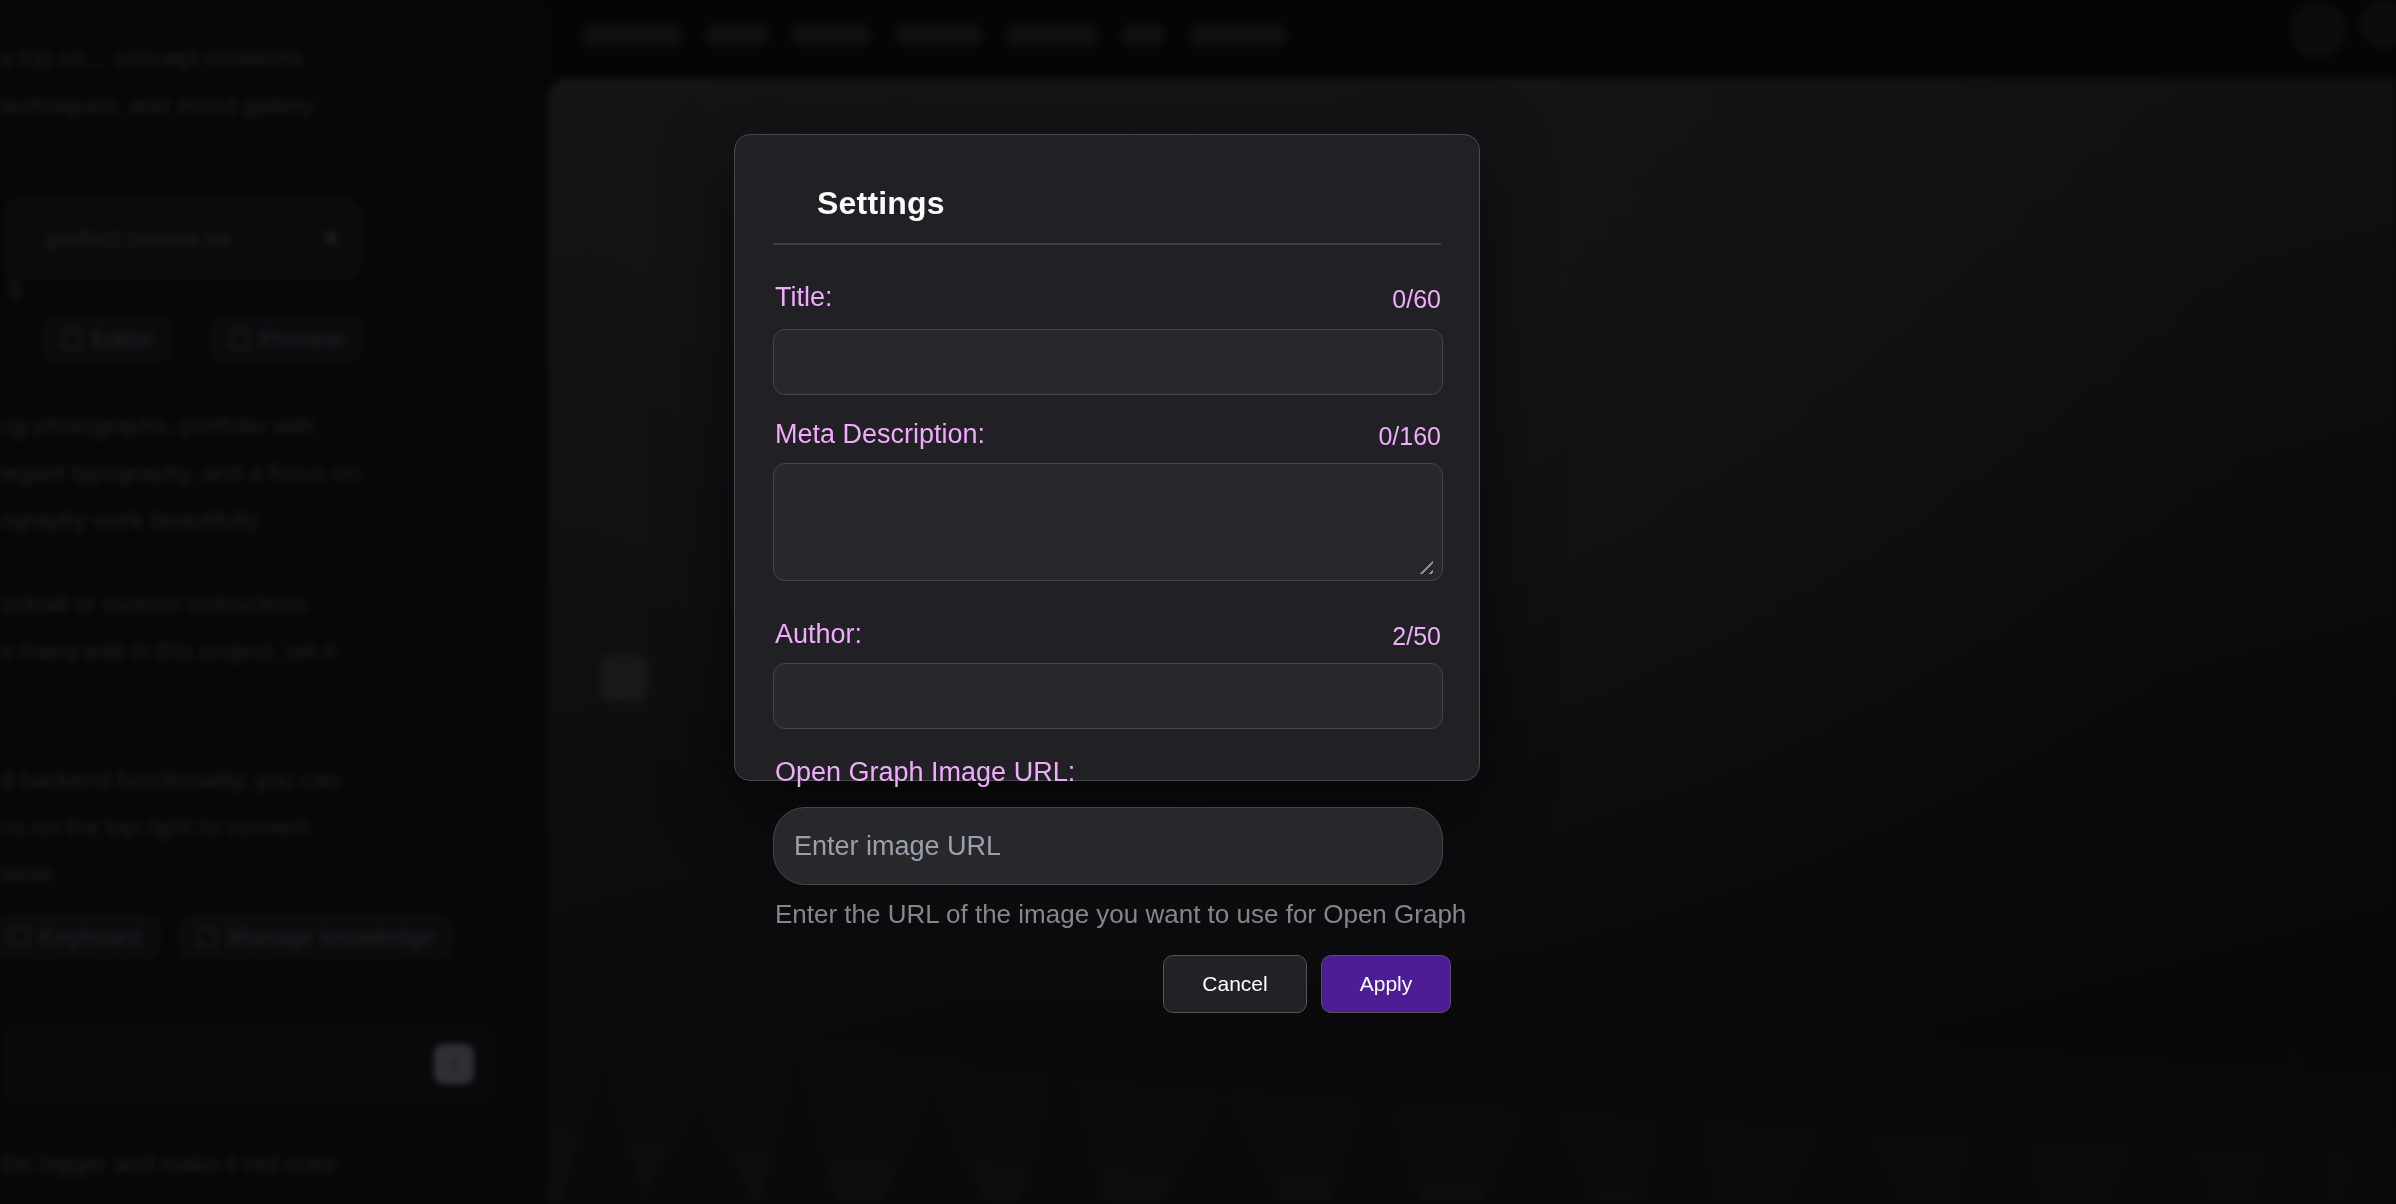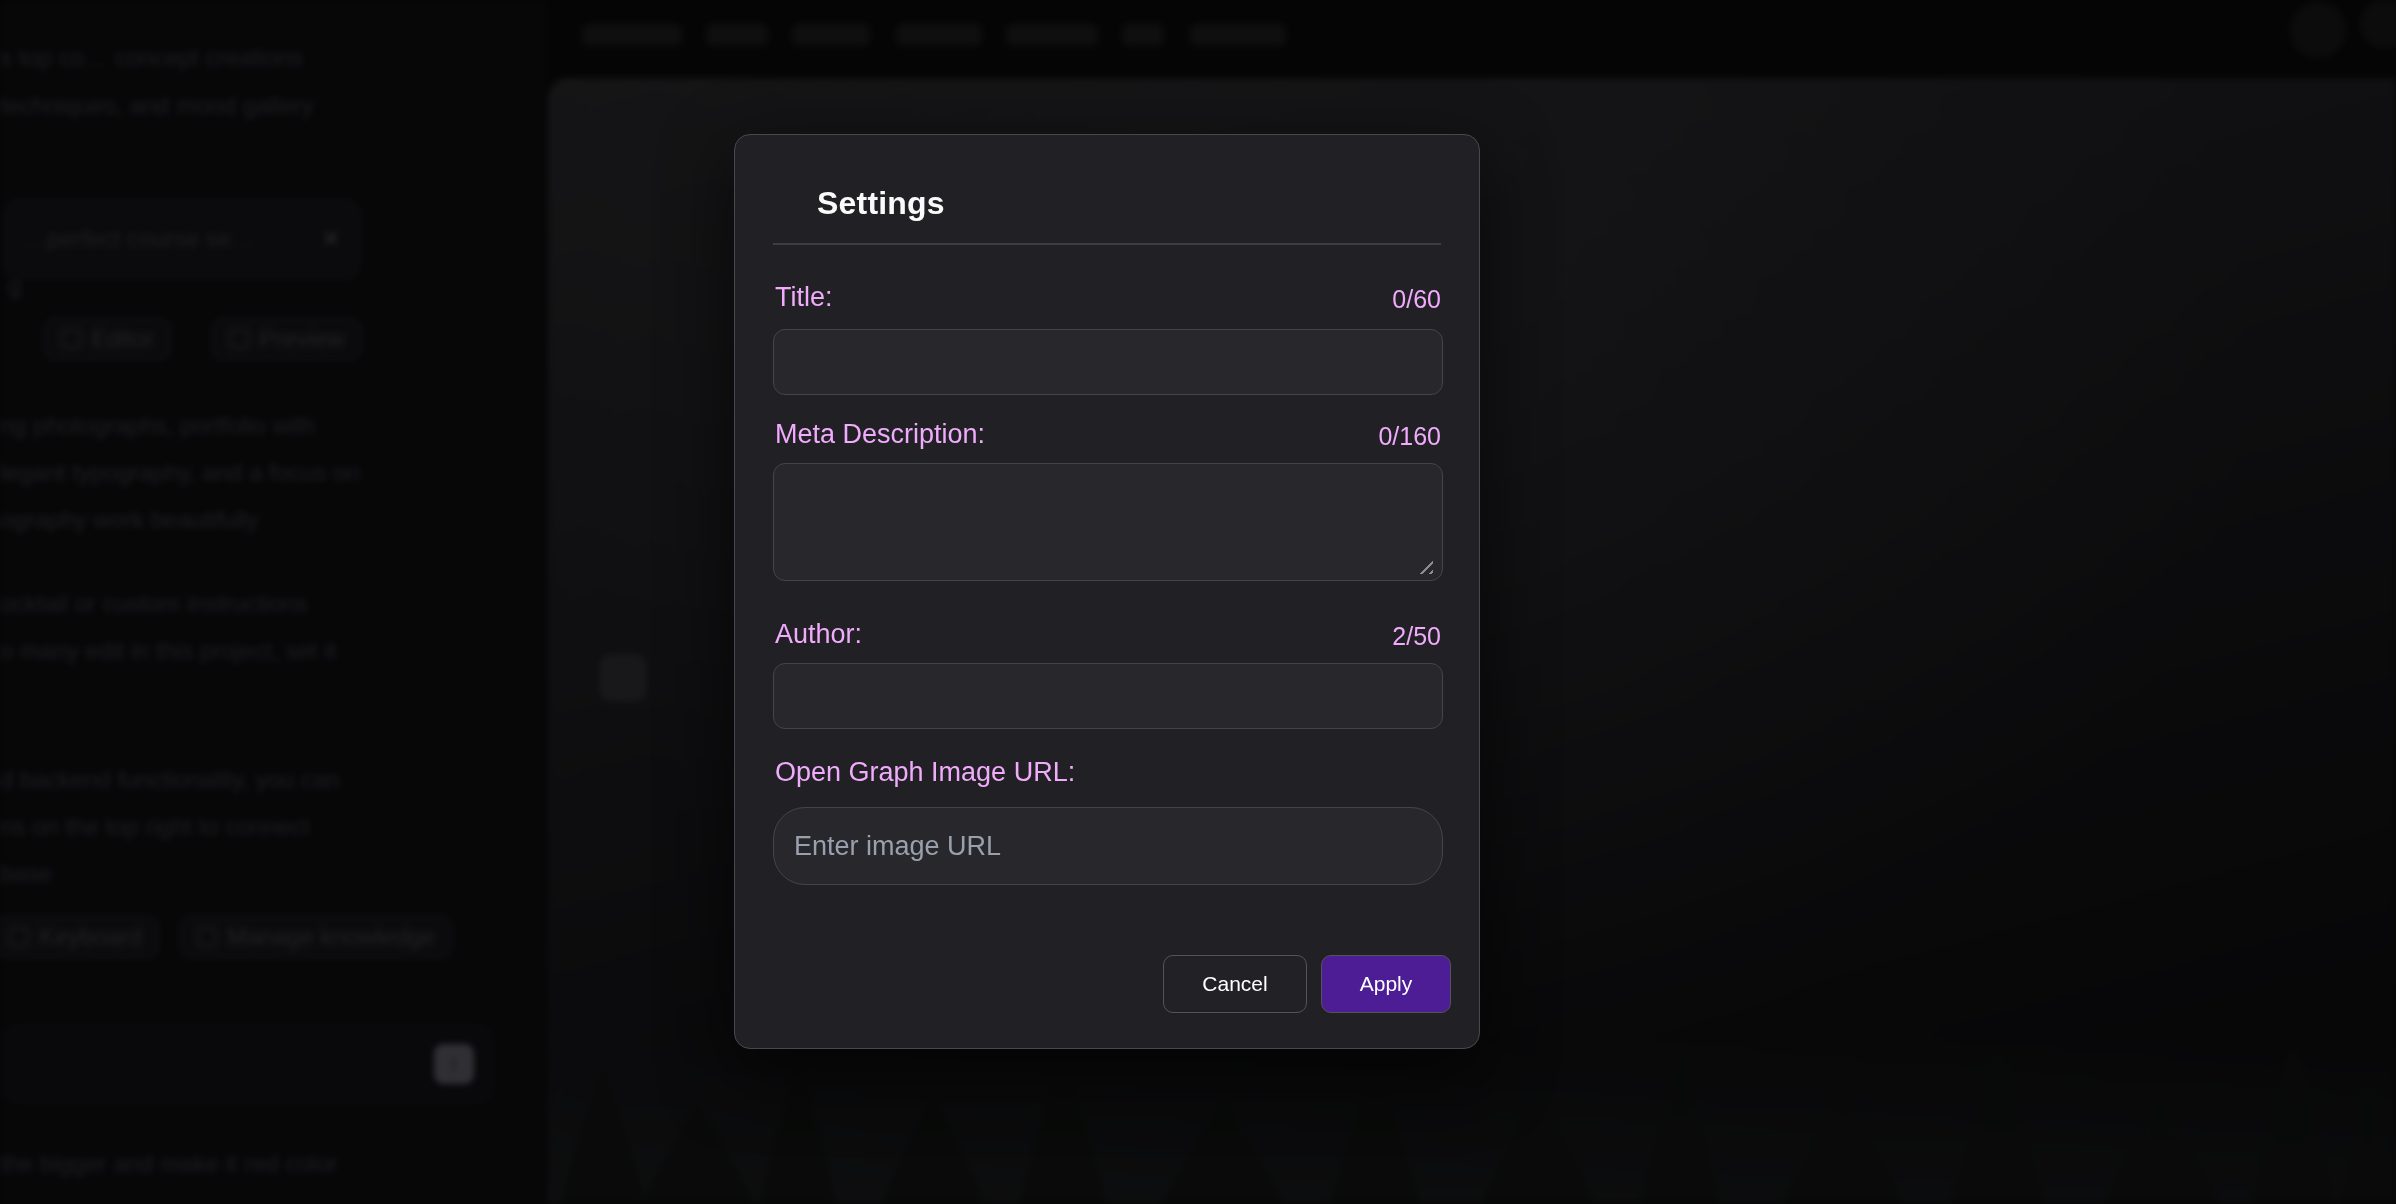--- a/index.html
+++ b/index.html
@@ -46,21 +46,21 @@
   .tree:nth-of-type(10){left:1230px;width:130px;height:120px;}
   .tree:nth-of-type(11){left:1400px;width:100px;height:160px;}
   .tree:nth-of-type(12){left:1550px;width:125px;height:118px;}
   .tree:nth-of-type(13){left:1700px;width:90px;height:168px;}
   .tree:nth-of-type(14){left:1790px;width:60px;height:128px;}
 
   
   .dim { position:absolute; inset:0; background:rgba(3,3,4,.32); }
 
   
-  .modal { position:absolute; left:734px; top:134px; width:746px; height:915px; background:#212125; border:1.5px solid #47474e; border-radius:16px; box-shadow:0 24px 70px rgba(0,0,0,.6); }
+  .modal { position:absolute; left:734px; top:134px; width:746px; height:647px; background:#212125; border:1.5px solid #47474e; border-radius:16px; box-shadow:0 24px 70px rgba(0,0,0,.6); }
   .modal-title { position:absolute; left:82px; top:50px; font-size:32px; font-weight:600; color:#fafafa; letter-spacing:.2px; }
   .divider { position:absolute; left:38px; right:38px; top:108px; height:1.5px; background:#3d3d43; }
 
   .fld-label { position:absolute; left:40px; font-size:27px; color:#f0abfc; }
   .counter { position:absolute; right:38px; font-size:25px; color:#f0abfc; }
 
   .txt-input, .txt-area { position:absolute; left:38px; width:670px; background:#28282c; border:1.5px solid #44444b; border-radius:12px; color:#e8e8eb; font-size:27px; font-family:"Liberation Sans", sans-serif; outline:none; }
   .txt-input { height:66px; padding:0 20px; }
   .txt-area { height:118px; padding:14px 20px; resize:none; }
   .txt-input::placeholder, .txt-area::placeholder { color:#99a0ad; }
@@ -176,18 +176,19 @@
     <textarea class="txt-area" style="top: 328px;"></textarea>
     <div class="resize-handle"></div>
 
     <div class="fld-label" style="top:484px;">Author:</div>
     <div class="counter" style="top:487px;">2/50</div>
     <input class="txt-input" style="top: 528px;" type="text" value="">
 
     <div class="fld-label" style="top:622px;">Open Graph Image URL:</div>
     <input class="txt-input" style="top: 672px; height: 78px; border-radius: 32px;" type="text" placeholder="Enter image URL">
 
+    <div class="helper">Enter the URL of the image you want to use for Open Graph</div>
 
     <button class="btn btn-cancel">Cancel</button>
     <button class="btn btn-apply">Apply</button>
   </div>
 
 </div>
 
 </body></html>

